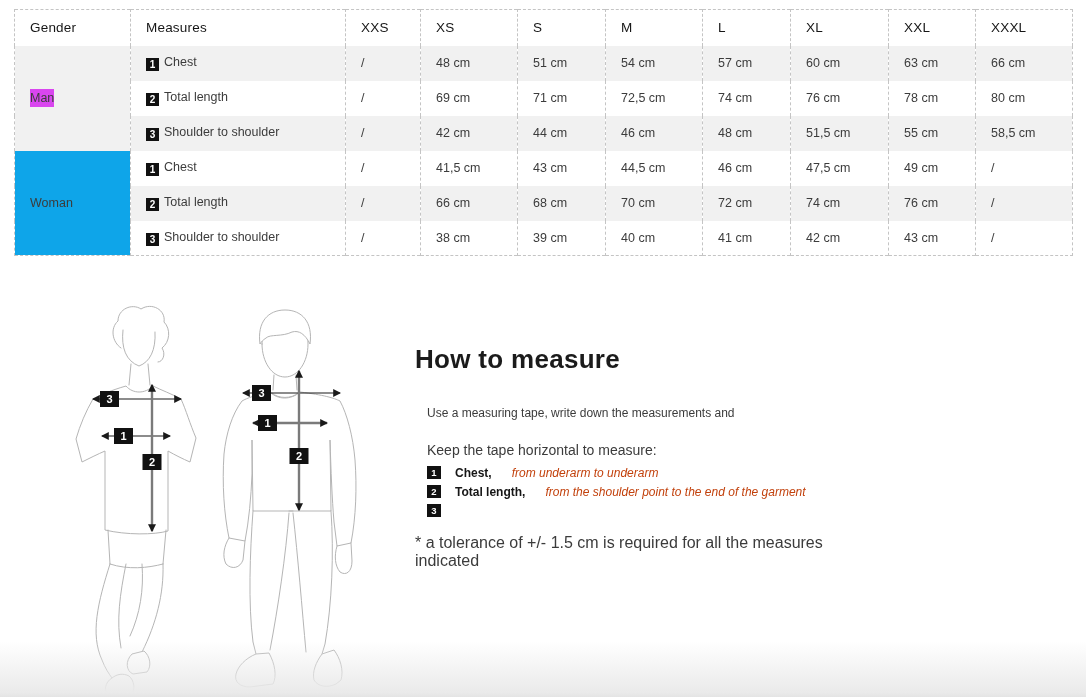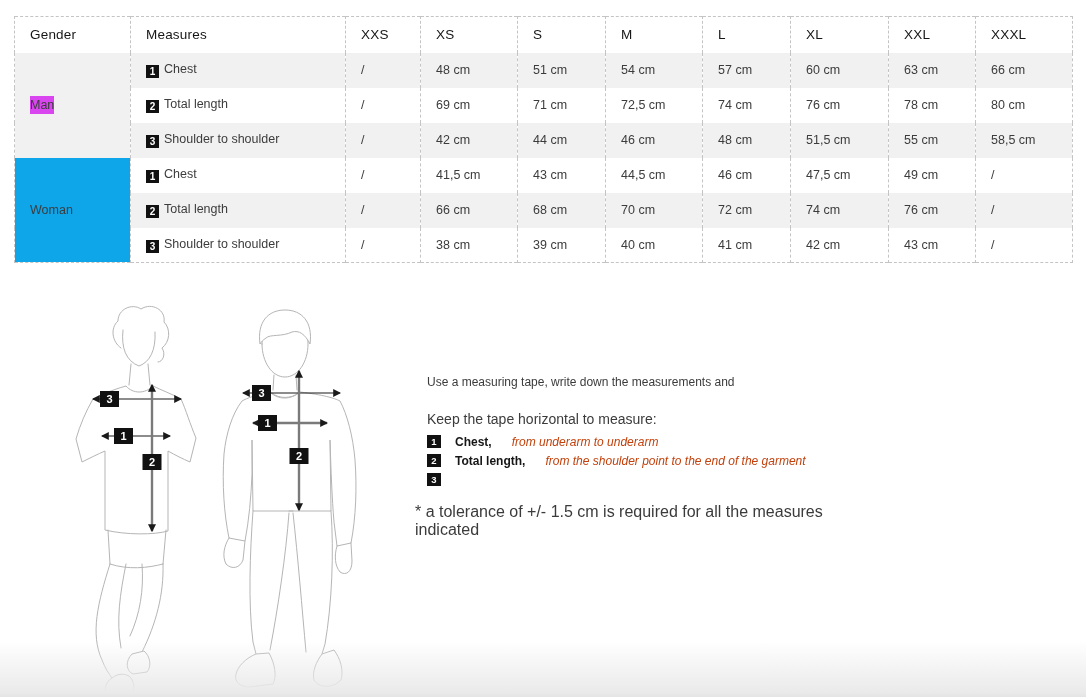--- a/index.html
+++ b/index.html
@@ -4,21 +4,21 @@
 <style>
   * { box-sizing: border-box; }
   html,body { margin:0; padding:0; }
   body {
     width:1086px; height:697px; position:relative; overflow:hidden;
     background:#ffffff; font-family:"Liberation Sans", sans-serif;
     color:#3a3a3a;
   }
 
   
-  .size-table-wrap { position:absolute; left:14px; top:16px; }
+  .size-table-wrap { position:absolute; left:14px; top:9px; }
   table.size-table {
     width:1058px; table-layout:fixed; border-collapse:collapse;
     border:1px dashed #c4c4c4;
   }
   .size-table th, .size-table td {
     border-left:1px dashed #c4c4c4;
     padding:0 0 0 15px; text-align:left; font-weight:normal;
     overflow:hidden; white-space:nowrap;
   }
   .size-table thead th {
@@ -248,20 +248,21 @@
     </g>
     <g>
       <rect class="svg-badge-rect" x="229.5" y="146" width="19" height="16"></rect>
       <text class="svg-badge-num" x="239" y="158">2</text>
     </g>
   </g>
 </svg>
 </div>
 
 <div class="howto">
+  <h2>How to measure</h2>
   <p class="intro">
     <span style="display:block">Use a measuring tape, write down the measurements and</span>
   </p>
   <p class="keep">Keep the tape horizontal to measure:</p>
   <div class="steps">
     <div class="step">
       <span class="step-badge">1</span>
       <span><span class="step-label">Chest,</span><span class="step-text">from underarm to underarm</span></span>
     </div>
     <div class="step">

